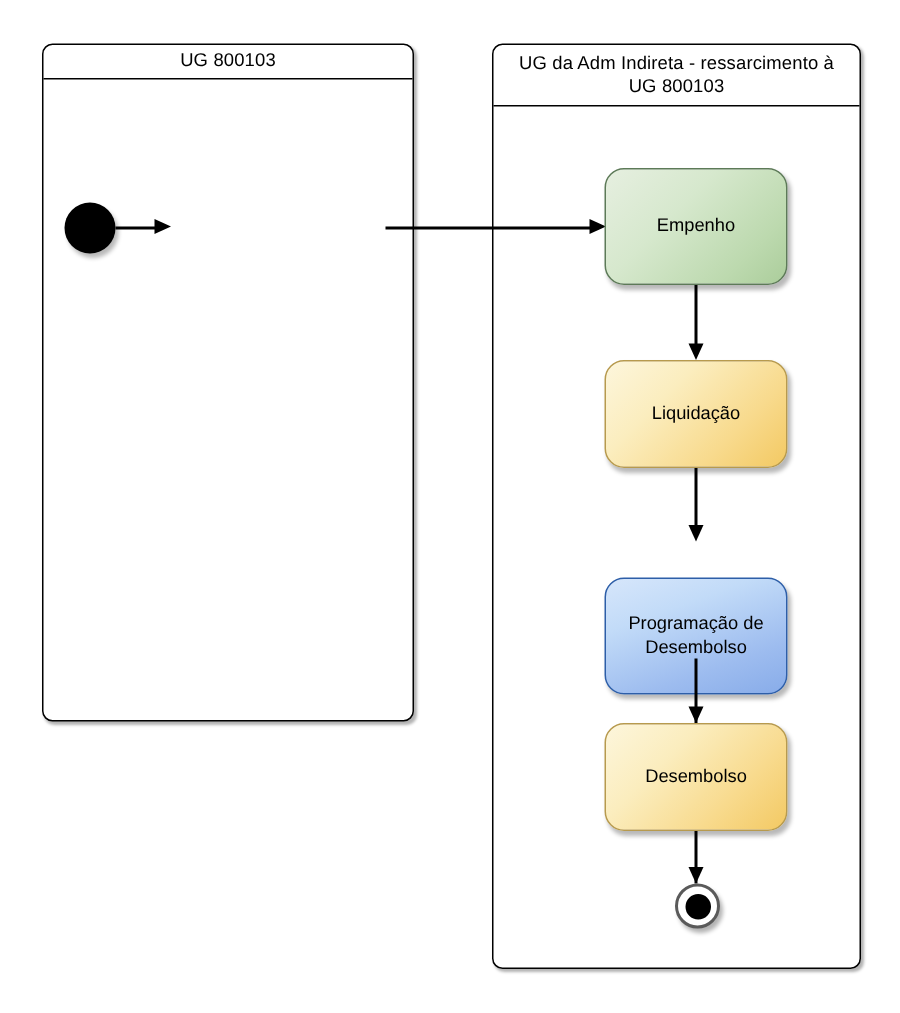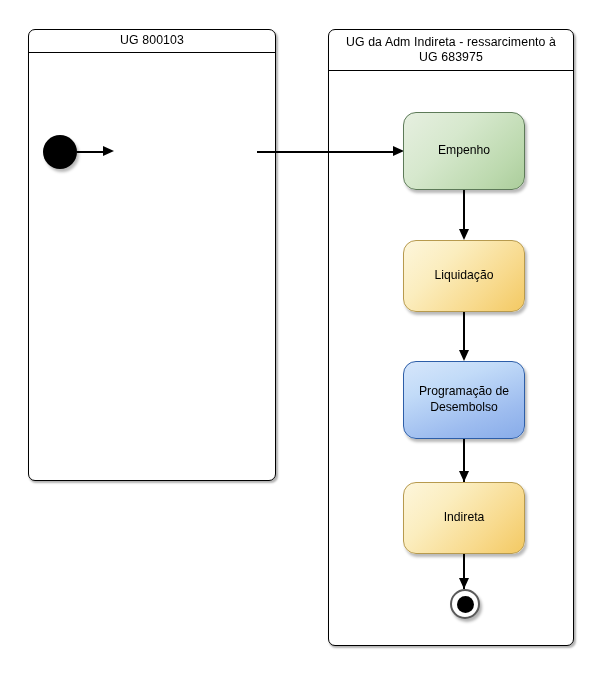--- a/index.html
+++ b/index.html
@@ -77,20 +77,21 @@
     border: 1.3px solid #b79a4e;
     background: linear-gradient(135deg, #fdf6dc 0%, #fbedbe 33%, #f8da8d 70%, #f3c963 100%);
   }
   .node-green {
     border: 1.3px solid #5d7a58;
     background: linear-gradient(135deg, #e6efe0 0%, #d6e8cd 38%, #bcd9ae 78%, #abcd9b 100%);
   }
   .node-blue {
     border: 1.6px solid #2d5ea8;
     background: linear-gradient(160deg, #d6e6fb 0%, #c2dbf8 30%, #9dbcef 72%, #88ace9 100%);
+    margin-top: 24px;
   }
 
   #node-saida       { left: 113px; top: 103px; width: 144px; height: 88px; }
   #node-empenho     { left: 403px; top: 112px; width: 122px; height: 78px; }
   #node-liquidacao  { left: 403px; top: 240px; width: 122px; height: 72px; }
   #node-programacao { left: 403px; top: 361px; width: 122px; height: 78px; }
   #node-pagamento   { left: 403px; top: 482px; width: 122px; height: 72px; }
 
   
   #node-start {
@@ -153,21 +154,21 @@
 <body>
 
 <div id="canvas">
 
   <div class="partition" id="partition-left">
     <div class="partition-header">UG 800103</div>
     <div class="partition-body"></div>
   </div>
 
   <div class="partition" id="partition-right">
-    <div class="partition-header">UG da Adm Indireta  - ressarcimento à UG 683975</div>
+    <div class="partition-header">UG da Adm Indireta  - ressarcimento à UG 800103</div>
     <div class="partition-body"></div>
   </div>
 
   <div id="node-start"></div>
 
   <div class="edge-line edge-h" style="left:77px; top:150.5px; width:31px;"></div>
   <div class="arrowhead arrow-right" style="left:103px; top:145.5px;"></div>
 
 
   <div class="edge-line edge-h" style="left:257px; top:150.5px; width:142px;"></div>
@@ -188,21 +189,21 @@
   <div class="arrowhead arrow-down" style="left:458.5px; top:350px;"></div>
 
   <div class="node node-blue" id="node-programacao">
     <span>Programação de Desembolso</span>
   </div>
 
   <div class="edge-line edge-v" style="left:463px; top:439px; height:43px;"></div>
   <div class="arrowhead arrow-down" style="left:458.5px; top:471px;"></div>
 
   <div class="node node-amber" id="node-pagamento">
-    <span>Indireta</span>
+    <span>Desembolso</span>
   </div>
 
   <div class="edge-line edge-v" style="left:463px; top:554px; height:35px;"></div>
   <div class="arrowhead arrow-down" style="left:458.5px; top:578px;"></div>
 
   <div id="node-end">
     <div class="ring-outer"></div>
     <div class="dot-inner"></div>
   </div>
 

